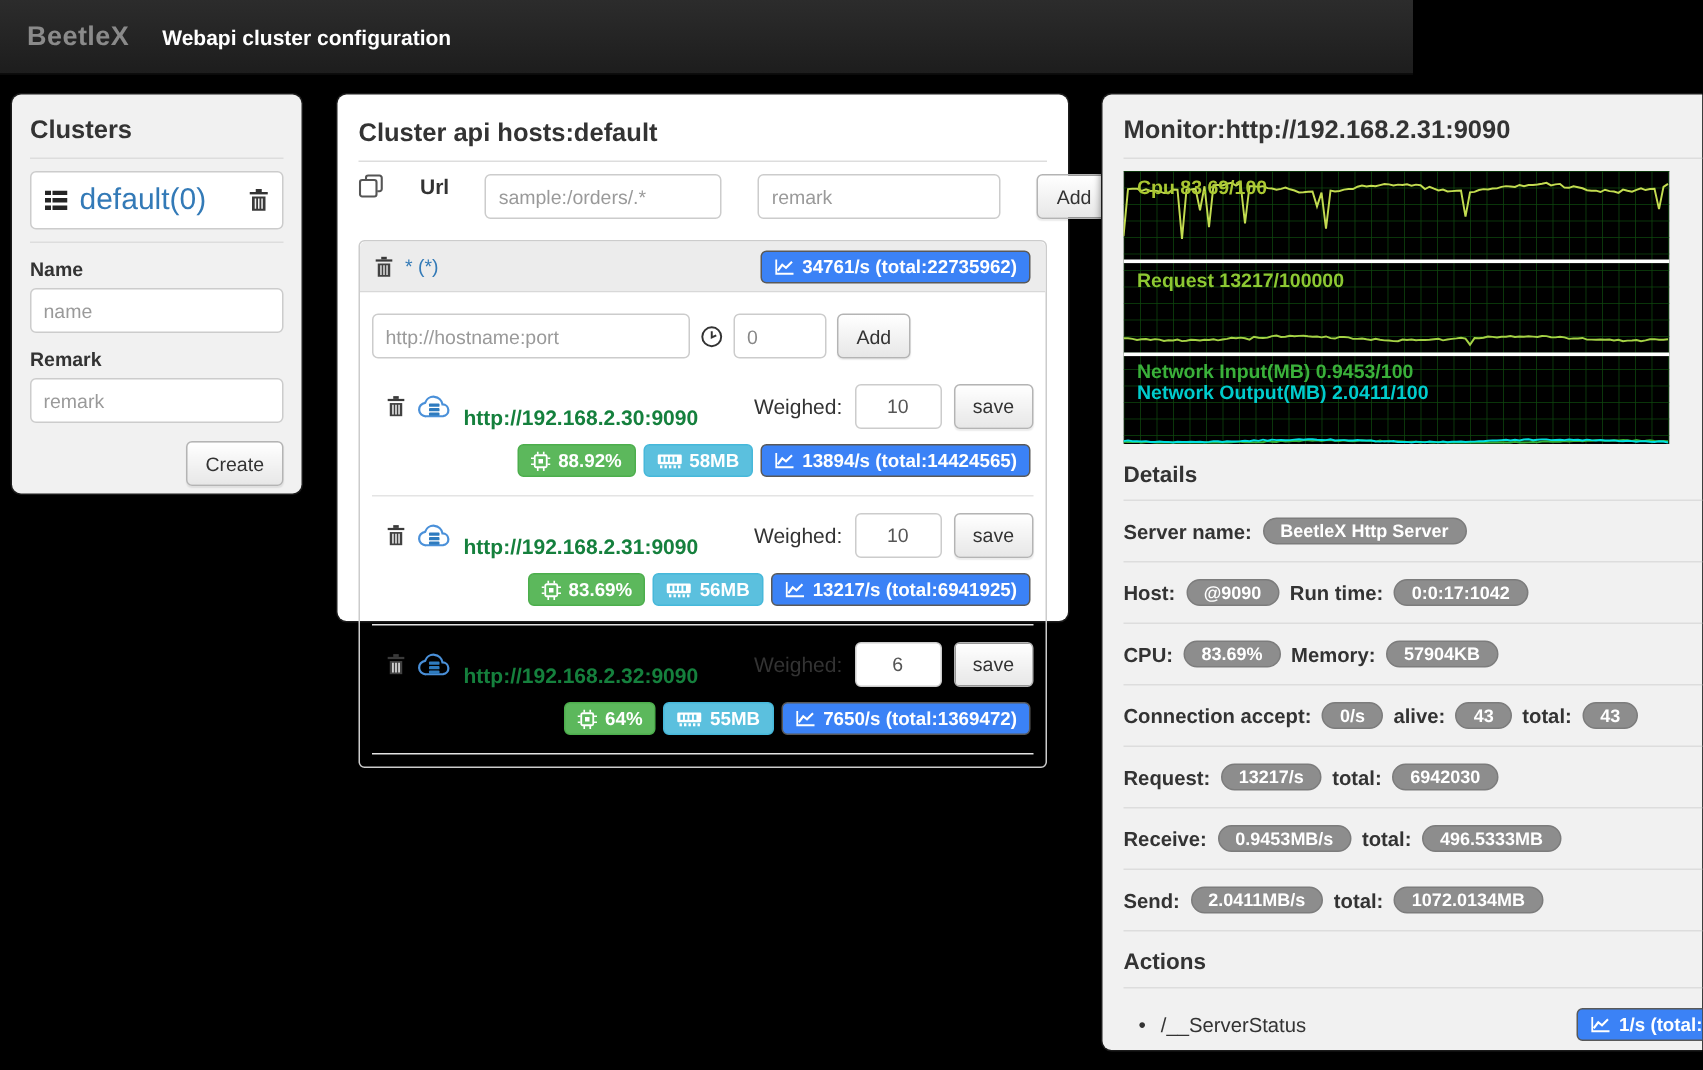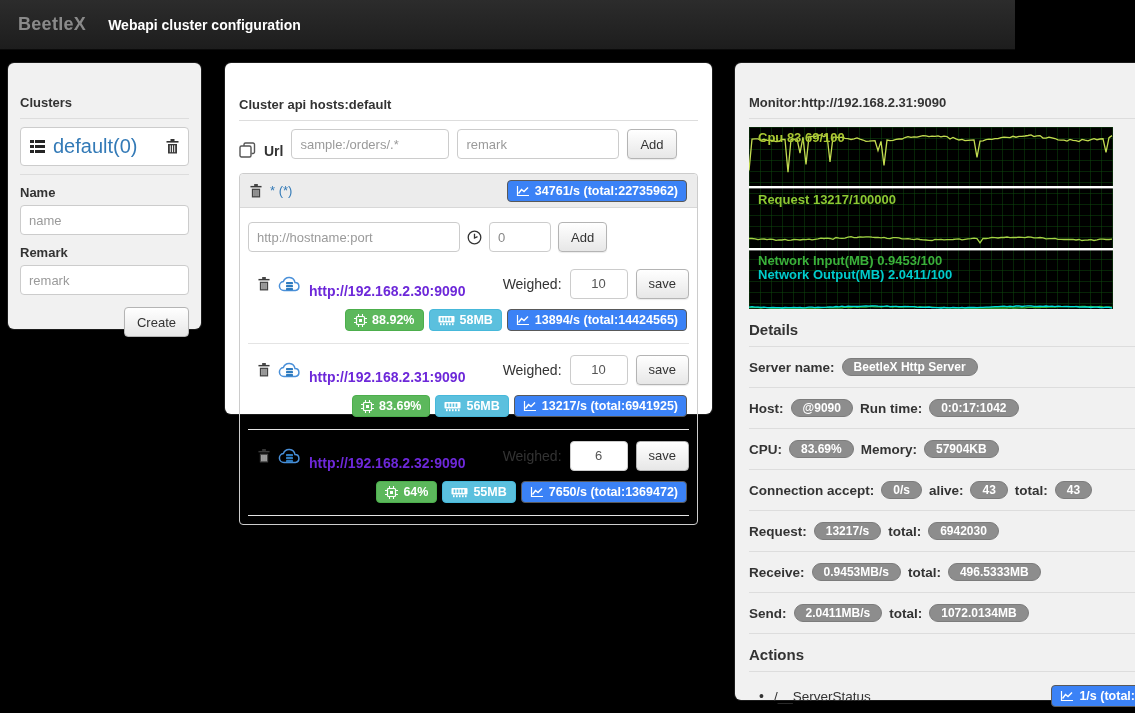--- a/index.html
+++ b/index.html
@@ -1,35 +1,35 @@
 <!DOCTYPE html>
 <html><head>
 <meta charset="utf-8">
 <style>
   * { box-sizing: border-box; margin: 0; padding: 0; }
   html,body { background:#000; }
   body { font-family: "Liberation Sans", sans-serif; }
   .page { position:relative; width:1135px; height:713px; background:#000; overflow:hidden; }
 
   
-  .navbar { position:absolute; left:0; top:0; width:1015px; height:50px;
+  .navbar { position:absolute; left:0; top:0; width:942px; height:50px;
             background:linear-gradient(#2c2c2c,#1d1d1d); border-bottom:1px solid #0a0a0a;
             display:flex; align-items:center; padding:0 18px; }
   .brand { color:#8a8a8a; font-size:18px; font-weight:700; letter-spacing:.3px; cursor:pointer; }
   .nav-title { color:#fff; font-size:14px; font-weight:700; margin-left:22px; }
 
   
   .card { position:absolute; border-radius:6px; box-shadow:0 0 0 1px #1c1c1c, 0 2px 6px rgba(0,0,0,.6); }
   .card.gray { background:#f1f1f1; }
   .card.white { background:#ffffff; }
   .clusters-card { left:8px; top:63px; width:193px; height:266px; padding:12px; }
   .hosts-card { left:225px; top:63px; width:487px; height:351px; padding:14px; }
   .monitor-card { left:735px; top:63px; width:448px; height:637px; padding:12px 14px; }
 
-  .panel-title { font-size:13px; font-weight:700; color:#333; margin:20px 0 8px; }
+  .panel-title { font-size:17px; font-weight:700; color:#333; margin:2px 0 8px; }
   hr.div { border:none; border-top:1px solid #ddd; margin:8px 0; }
 
   
   .input { border:1px solid #ccc; border-radius:4px; padding:5px 8px; font-size:13px; color:#555;
            background:#fff; font-family:inherit; height:30px; }
   .input::placeholder { color:#9a9a9a; }
   .btn { background:linear-gradient(#ffffff,#e7e7e7); border:1px solid #b4b4b4; border-radius:4px;
          color:#333; font-size:13px; padding:0 12px; height:30px; cursor:pointer;
          box-shadow:0 1px 1px rgba(0,0,0,.08); font-family:inherit; }
 
@@ -37,30 +37,30 @@
   .cluster-item { display:flex; align-items:center; gap:8px; background:#fff; border:1px solid #ccc;
                   border-radius:4px; padding:7px 9px; margin:4px 0 2px; }
   .cluster-item a { color:#337ab7; font-size:20px; text-decoration:none; cursor:pointer; }
   .icon-btn { cursor:pointer; display:inline-flex; align-items:center; }
   .ml-auto { margin-left:auto; }
   .field-label { display:block; font-size:13px; font-weight:700; color:#333; margin:10px 0 5px; }
   .full { width:100%; }
   .btn-row { display:flex; justify-content:flex-end; margin-top:12px; }
 
   
-  .url-row { display:flex; align-items:flex-end; gap:8px; }
+  .url-row { display:flex; align-items:flex-start; gap:24px; }
   .url-label { font-size:14px; font-weight:700; color:#333; }
   .group { border:1px solid #ccc; border-radius:4px; margin-top:14px; }
   .group-header { display:flex; align-items:center; gap:8px; background:#ececec;
                   border-bottom:1px solid #d8d8d8; border-radius:4px 4px 0 0; padding:6px 10px; height:34px; }
   .group-header a { color:#337ab7; font-size:13px; text-decoration:none; cursor:pointer; }
   .group-body { padding:10px 8px 2px; }
   .host-add-row { display:flex; align-items:center; gap:7px; margin:4px 0 12px; }
   .host-row { display:flex; align-items:center; gap:8px; padding:4px 0 2px 10px; }
-  .host-row a { color:#6d28d9; font-size:14px; font-weight:700; text-decoration:none; cursor:pointer;margin-top:15px; }
+  .host-row a { color:#15803d; font-size:14px; font-weight:700; text-decoration:none; cursor:pointer;margin-top:15px; }
   .weighed { font-size:14px; color:#333; margin-left:auto; }
   .w-input { width:58px; text-align:center; color:#555; }
   .badge-row { display:flex; justify-content:flex-end; gap:5px; padding:8px 2px 6px 0; }
   .hr-light { border:none; border-top:1px solid #e4e4e4; margin:6px 0; }
 
   
   .badge { display:inline-flex; align-items:center; gap:5px; padding:0 8px; height:22px;
            border-radius:4px; color:#fff; font-weight:700; font-size:12.5px; white-space:nowrap; }
   .badge.green { background:#5cb85c; border:1px solid #4cae4c; }
   .badge.blue  { background:#5bc0de; border:1px solid #46b8da; }

